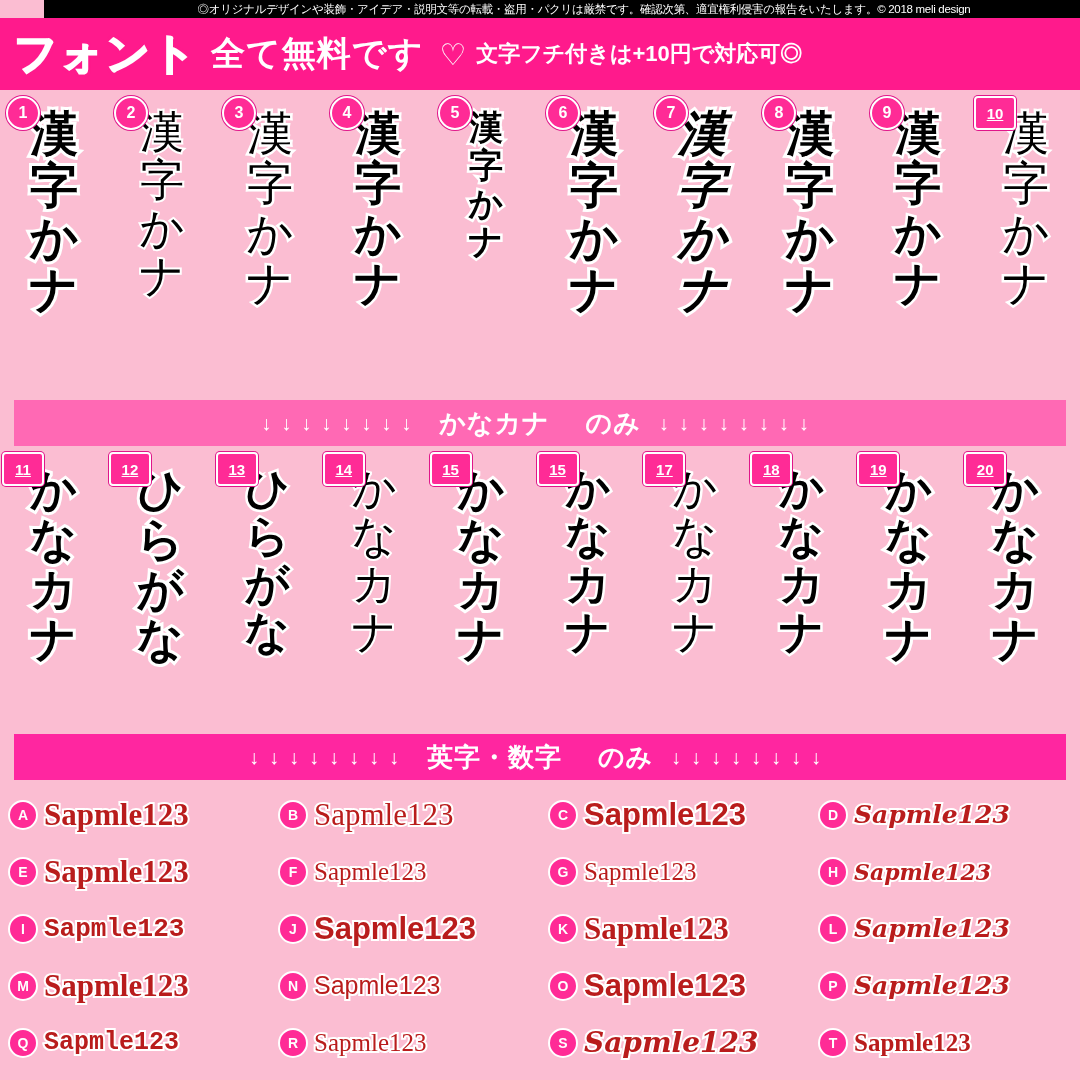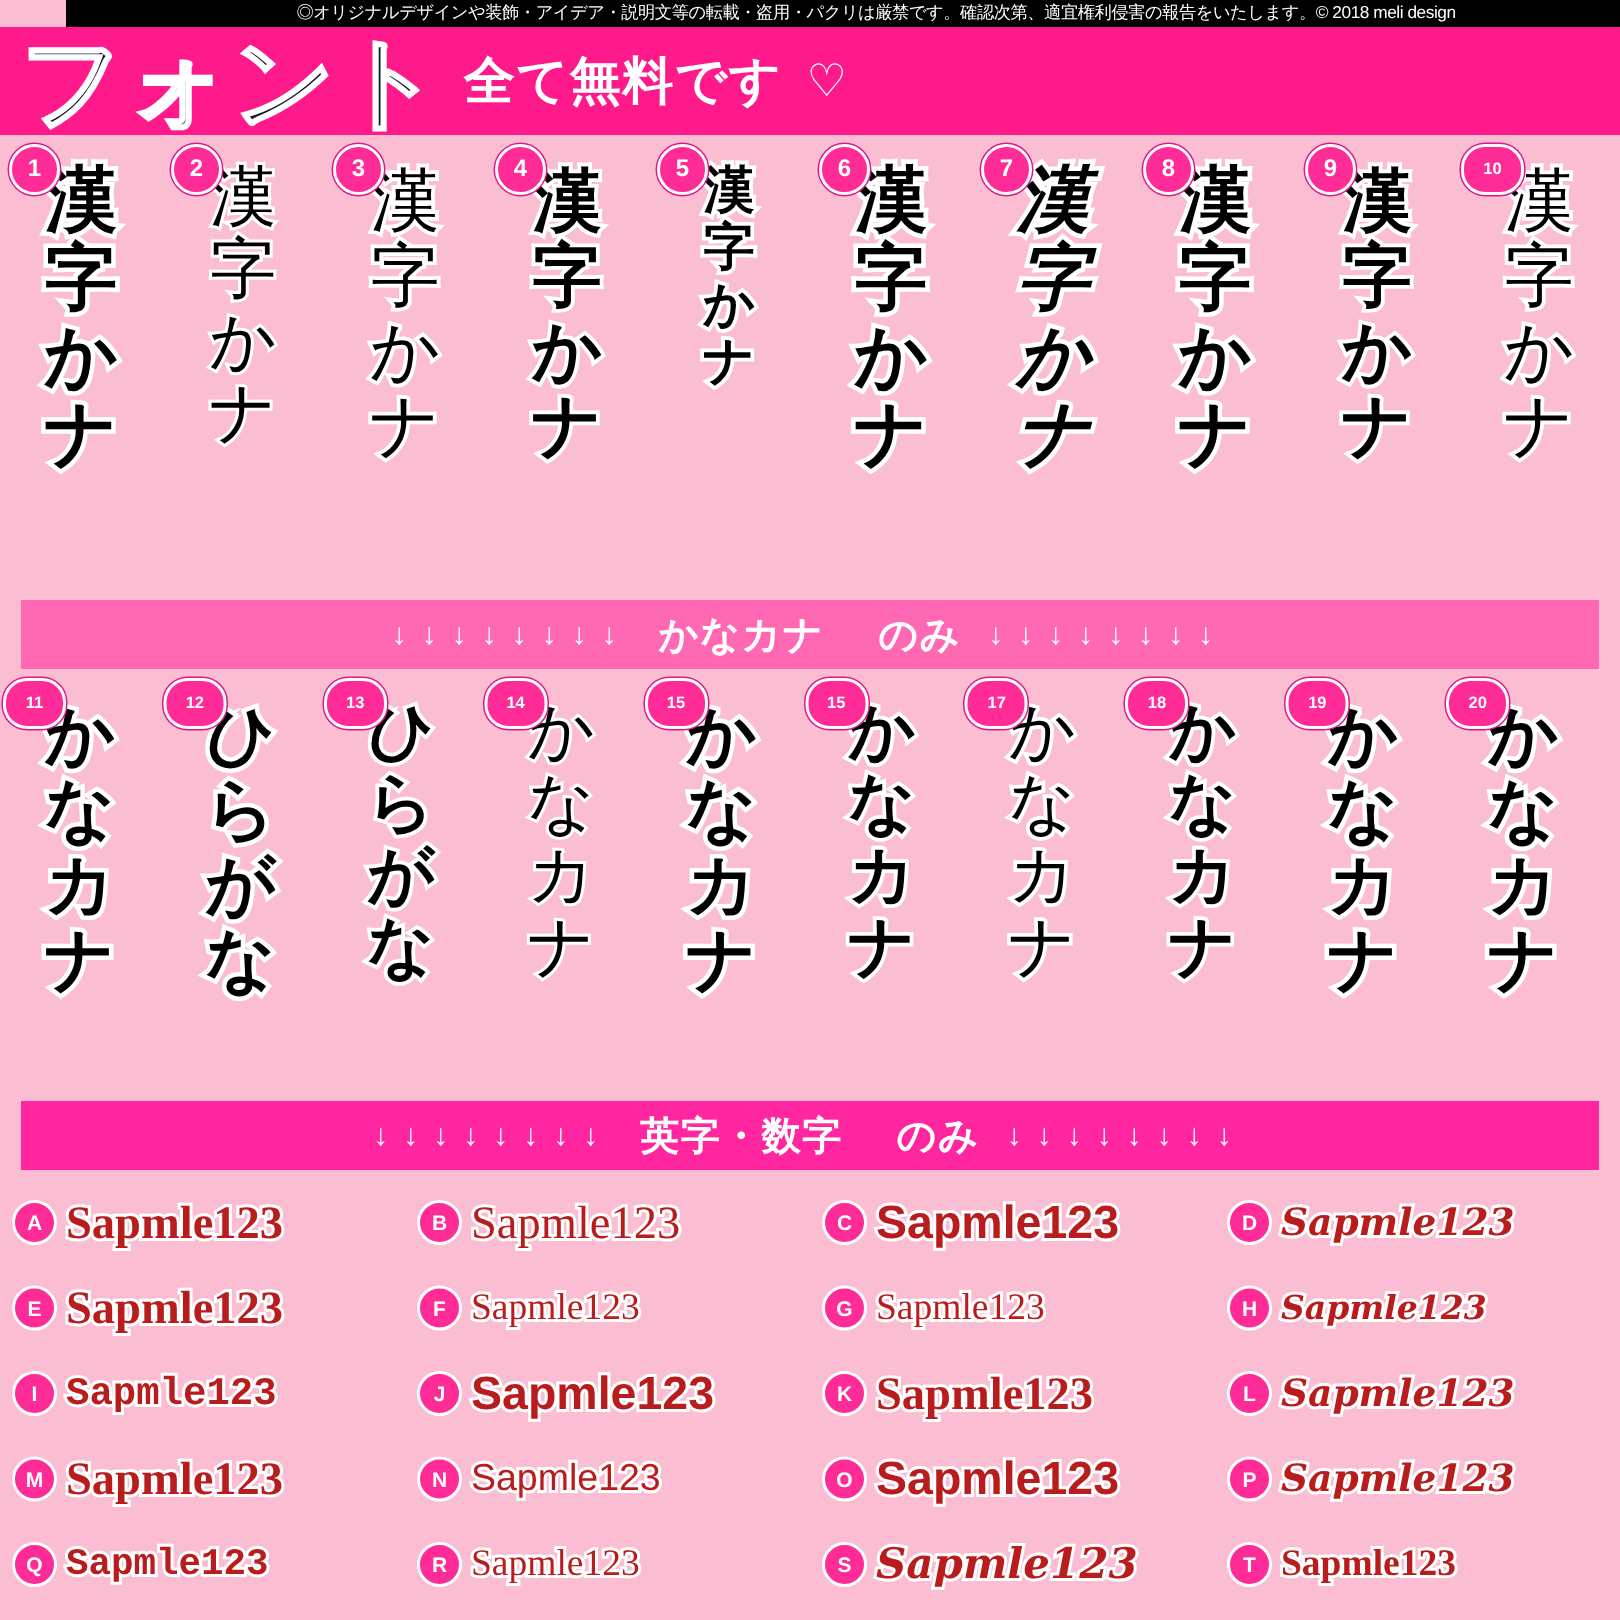--- a/index.html
+++ b/index.html
@@ -20,21 +20,21 @@
     letter-spacing:-0.3px;white-space:nowrap;margin-left:44px;
   }
 
   
   .header{
     position:absolute;top:18px;left:0;width:1080px;height:72px;
     background:#ff1a8c;
     display:flex;align-items:center;
   }
   .header .title{
-    color:#0f172a;font-size:67px;font-weight:bold;
+    color:#ffffff;font-size:43px;font-weight:bold;
     margin-left:14px;letter-spacing:2px;
     text-shadow:
       -3px -3px 0 #ff1a8c, 3px -3px 0 #ff1a8c,
       -3px  3px 0 #ff1a8c, 3px  3px 0 #ff1a8c;
     -webkit-text-stroke:2px #fff;
   }
   .header .sub1{
     color:#fff;font-size:34px;font-weight:bold;margin-left:13px;letter-spacing:1px;
   }
   .header .heart{color:#fff;font-size:30px;margin-left:16px;}
@@ -52,21 +52,21 @@
     width:108px;height:300px;position:relative;
     display:flex;flex-direction:column;align-items:center;
   }
   .badge{
     position:absolute;top:0;left:6px;
     background:#ff2b96;color:#fff;border:2px solid #fff;border-radius:50%;
     width:30px;height:30px;font-size:16px;font-weight:bold;
     display:flex;align-items:center;justify-content:center;z-index:5;
     box-shadow:0 0 0 1px #e0168a;
   }
-  .badge.wide{width:38px;border-radius:16px;left:2px;font-size:11px;}
+  .badge.wide{width:38px;border-radius:4px;left:2px;font-size:15px;text-decoration:underline;}
   .glyphcol{
     margin-top:14px;display:flex;flex-direction:column;align-items:center;
     line-height:1.0;
   }
   .glyphcol span{
     display:block;color:#000;
     -webkit-text-stroke:5px #fff;
     paint-order:stroke fill;
     font-size:46px;font-weight:bold;margin-bottom:4px;
   }
@@ -125,20 +125,21 @@
 <body>
 
 <div class="page">
 
   <div class="notice">◎オリジナルデザインや装飾・アイデア・説明文等の転載・盗用・パクリは厳禁です。確認次第、適宜権利侵害の報告をいたします。© 2018 meli design</div>
 
   <div class="header">
     <div class="title">フォント</div>
     <div class="sub1">全て無料です</div>
     <div class="heart">♡</div>
+    <div class="sub2">文字フチ付きは+10円で対応可◎</div>
   </div>
 
   <div class="kanji-sec">
     <div class="kcell">
       <div class="badge">1</div>
       <div class="glyphcol v-bold">
         <span>漢</span>
         <span>字</span>
         <span>か</span>
         <span>ナ</span>

